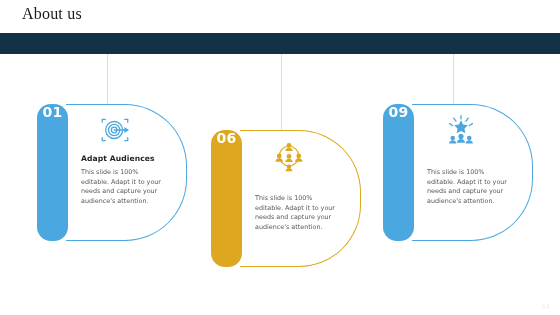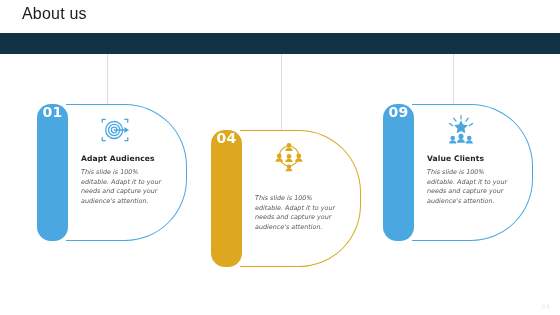--- a/index.html
+++ b/index.html
@@ -22,21 +22,21 @@
 
   
   .slide-title {
     position: absolute;
     left: 22px;
     top: 5px;
     font-size: 16px;
     font-weight: 400;
     letter-spacing: 0.2px;
     color: #1b1b1b;
-    font-family: Liberation Sans, sans-serif;
+    font-family: Liberation Serif, serif;
   }
   .title-bar {
     position: absolute;
     left: 0;
     top: 33px;
     width: 560px;
     height: 21px;
     background: #123246;
   }
 
@@ -135,21 +135,20 @@
   }
   .card-text {
     position: absolute;
     left: 0;
     top: 64px;
     width: 86px;
     font-size: 6.4px;
     line-height: 9.6px;
     color: #58595b;
     font-family: "DejaVu Sans", sans-serif;
-    font-style: italic;
   }
 
   
   .page-number {
     position: absolute;
     right: 10px;
     bottom: 4px;
     font-size: 7px;
     color: #ededed;
     font-family: "DejaVu Sans", sans-serif;
@@ -185,21 +184,21 @@
         </svg>
       </div>
       <div class="card-heading">Adapt Audiences</div>
       <div class="card-text">This slide is 100% editable. Adapt it to your needs and capture your audience's attention.</div>
     </div>
   </div>
 
   <div class="card card-2" style="--accent:#DDA81F;">
     <div class="card-body"></div>
     <div class="card-tab">
-      <span class="card-num">04</span>
+      <span class="card-num">06</span>
     </div>
     <div class="card-seam"></div>
     <div class="card-content">
       <div class="card-icon">
         <svg viewBox="0 0 44 40" fill="none" stroke="#DDA81F" stroke-width="1.4">
           <circle cx="22" cy="20" r="11.5"></circle>
           <g fill="#DDA81F" stroke="none">
             <circle cx="22" cy="7.5" r="2.8"></circle>
             <path d="M17.6 14.2c0-2.4 2-4 4.4-4s4.4 1.6 4.4 4z"></path>
             <circle cx="10.5" cy="20" r="2.8"></circle>
@@ -231,20 +230,19 @@
           <g fill="#4BA7DF" stroke="none">
             <circle cx="22" cy="27.5" r="3"></circle>
             <path d="M17.3 35c0-2.6 2.1-4.3 4.7-4.3s4.7 1.7 4.7 4.3z"></path>
             <circle cx="12.3" cy="29.5" r="2.7"></circle>
             <path d="M8 36c0-2.4 1.9-3.9 4.3-3.9s4.3 1.5 4.3 3.9z"></path>
             <circle cx="31.7" cy="29.5" r="2.7"></circle>
             <path d="M27.4 36c0-2.4 1.9-3.9 4.3-3.9s4.3 1.5 4.3 3.9z"></path>
           </g>
         </svg>
       </div>
-      <div class="card-heading">Value Clients</div>
       <div class="card-text">This slide is 100% editable. Adapt it to your needs and capture your audience's attention.</div>
     </div>
   </div>
 
   <div class="page-number">44</div>
 
 </div>
 
 </body></html>

